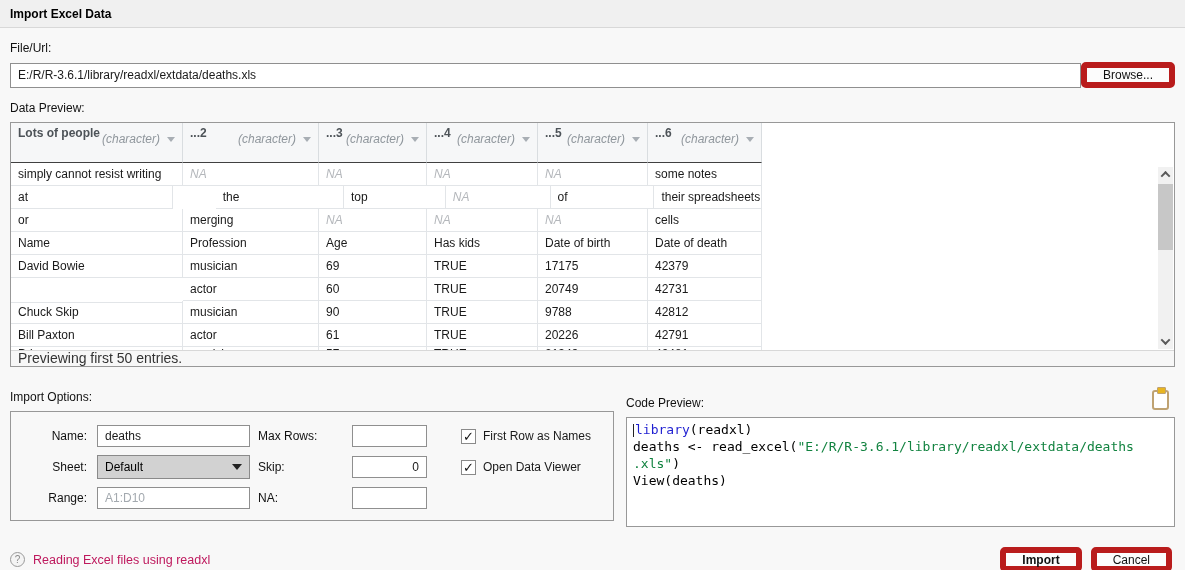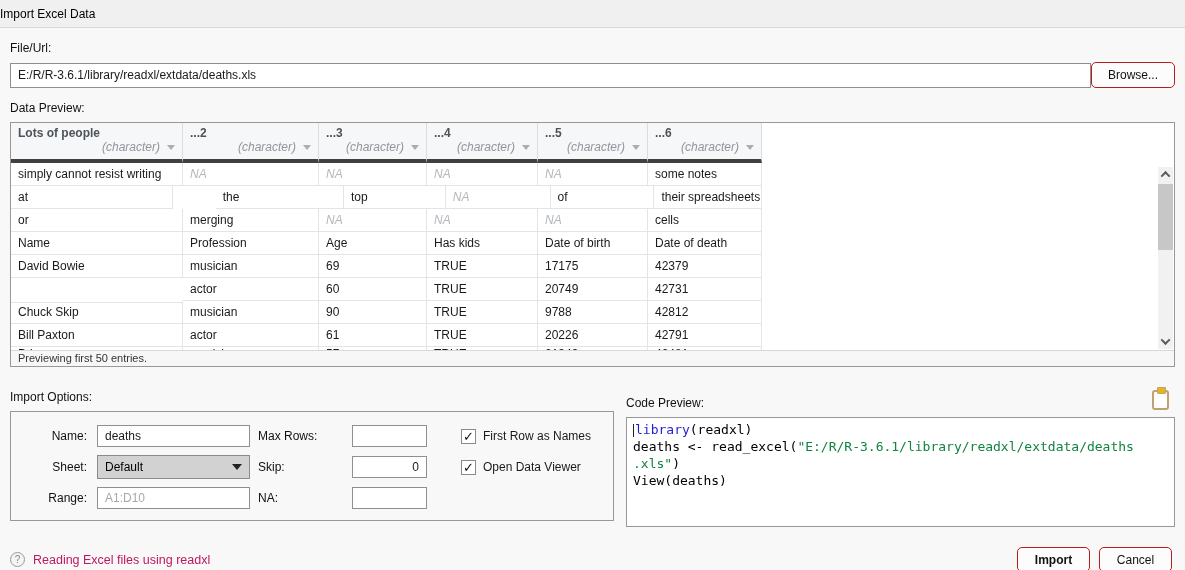--- a/index.html
+++ b/index.html
@@ -5,51 +5,51 @@
   * { margin: 0; padding: 0; box-sizing: border-box; }
   html, body { width: 1185px; height: 570px; overflow: hidden; }
   body {
     font-family: "Liberation Sans", sans-serif;
     font-size: 12px;
     color: #1a1a1a;
     background: #f8f8f8;
   }
   .titlebar {
     height: 28px; background: #f0f0f0; border-bottom: 1px solid #d8d8d8;
-    display: flex; align-items: center; 
-    font-weight: 400; color: #000; text-align: center;
+    display: flex; align-items: center; padding-left: 10px;
+    font-weight: 700; color: #000; text-align: center;
   }
   .dialog-body { padding: 0 10px; }
   .section-label { display: block; margin: 13px 0 7px 0; color: #111; }
   .file-row { display: flex; align-items: center; gap: 0; }
   .text-input {
     height: 25px; border: 1px solid #8f8f8f; background: #fff;
     font-family: "Liberation Sans", sans-serif; font-size: 12px;
     padding: 0 7px; color: #1a1a1a; outline: none;
   }
   .text-input::placeholder { color: #a3a9af; opacity: 1; }
   #file-input { flex: 1 1 auto; }
   .btn {
     height: 26px; padding: 0 16px; background: #fcfcfc;
-    border: 1px solid #b91c1c; border-radius: 5px;
+    border: 6px solid #b91c1c; border-radius: 5px;
     font-family: "Liberation Sans", sans-serif; font-size: 12px; color: #111;
     cursor: pointer; white-space: nowrap;
   }
   .btn-bold { font-weight: bold; }
 
   
   .preview-box {
     position: relative; height: 245px; margin-top: 2px;
     background: #fff; border: 1px solid #989898; overflow: hidden;
   }
   .grid { width: 751px; }
   .grid-header { display: flex; height: 40px; background: #f6f7f8; }
   .th {
-    border-right: 1px solid #d9dde0; border-bottom: 4px solid #404040;
-    padding: 3px 7px 10px 7px; display: flex; flex-direction: column; justify-content: space-between;
+    border-right: 1px solid #d9dde0; border-bottom: 1px solid #404040;
+    padding: 3px 7px 10px 7px; display: flex; flex-direction: row; justify-content: space-between;
   }
   .th-name { font-weight: bold; color: #4d5358; }
   .th-type { display: flex; justify-content: flex-end; align-items: center; gap: 7px; }
   .th-type i { color: #8f969c; font-style: italic; }
   .sort-arrow {
     width: 0; height: 0; border-left: 4px solid transparent;
     border-right: 4px solid transparent; border-top: 5px solid #a8aeb4;
     display: inline-block;
   }
   .tr { display: flex; height: 23px; }
@@ -57,21 +57,21 @@
   .td {
     border-right: 1px solid #e2e5e8; border-bottom: 1px solid #e2e5e8;
     padding: 0 7px; line-height: 22px; white-space: nowrap; overflow: hidden;
     color: #1a1a1a;
   }
   .tr.partial .td { line-height: 15px; border-bottom: none; }
   .td.na { font-style: italic; color: #b4b7bb; }
   .status-bar {
     position: absolute; left: 0; right: 0; bottom: 0; height: 16px;
     background: #f7f7f7; border-top: 1px solid #d8d8d8;
-    font-size: 11px; color: #333; line-height: 15px; padding-left: 7px;
+    font-size: 14px; color: #333; line-height: 15px; padding-left: 7px;
   }
   
   .vscrollbar {
     position: absolute; top: 44px; right: 1px; bottom: 17px; width: 15px;
     background: #f1f1f1;
   }
   .sb-arrow {
     position: absolute; left: 0; width: 15px; height: 15px;
     display: flex; align-items: center; justify-content: center;
   }

